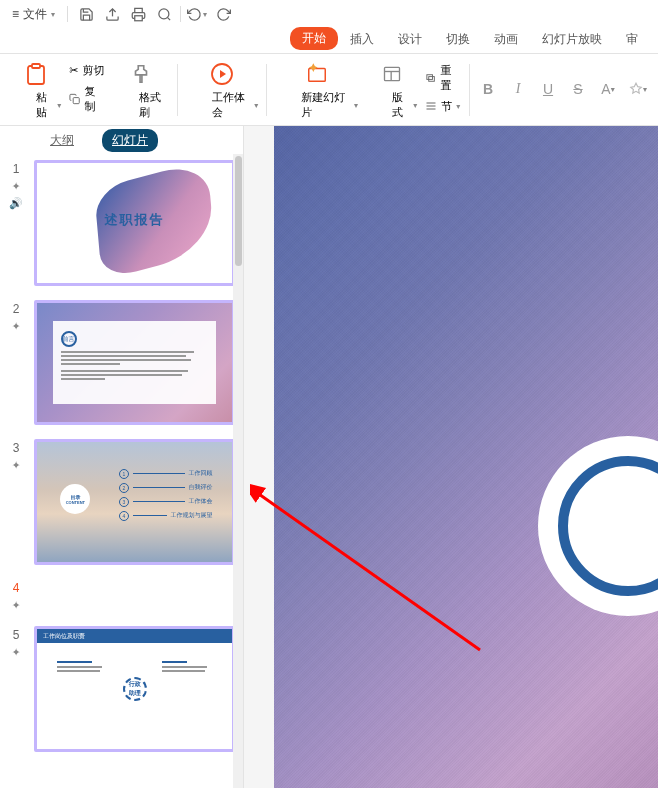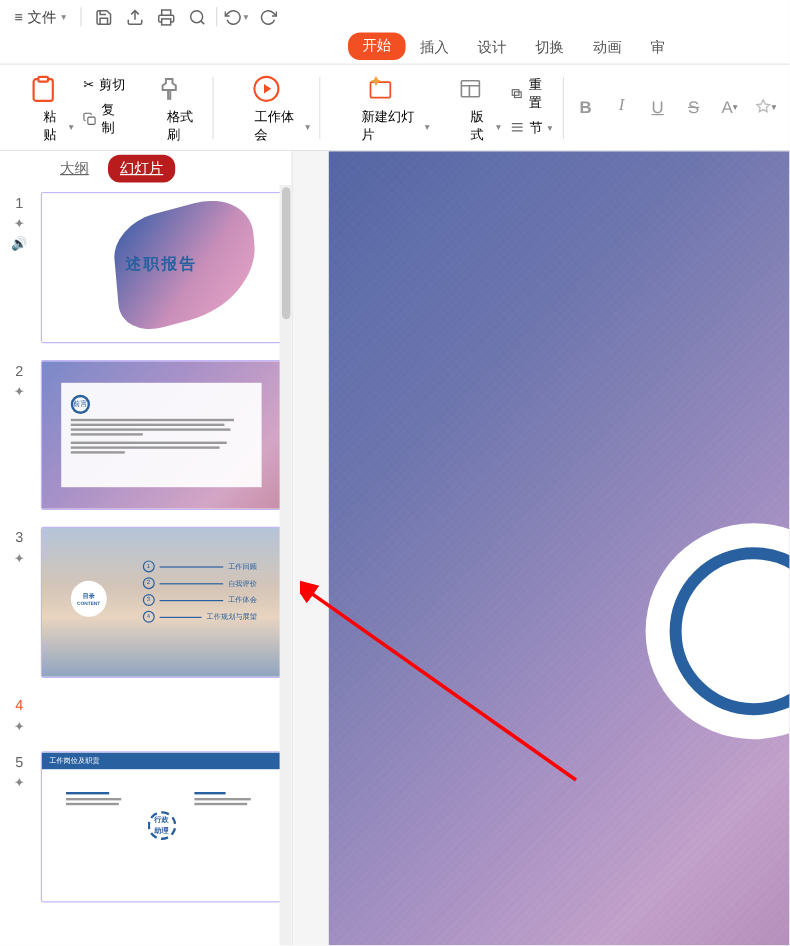--- a/index.html
+++ b/index.html
@@ -25,28 +25,28 @@
 .ribbon-mini-btn { display: flex; align-items: center; gap: 4px; font-size: 11px; padding: 2px 4px; border-radius: 3px; }
 .ribbon-sep { width: 1px; height: 52px; background: #e3e3e3; margin: 6px 4px 0; }
 .ribbon-label { font-size: 11px; display: flex; align-items: center; gap: 2px; margin-left: 26px; }
 .caret-down { font-size: 8px; color: #888; }
 .text-tool { width: 28px; height: 26px; display: flex; align-items: center; justify-content: center; font-size: 14px; color: #999; border: none; }
 
 
 .workspace { position: absolute; top: 126px; left: 0; right: 0; bottom: 0; display: flex; }
 .panel-header { height: 28px; display: flex; align-items: center; gap: 6px; padding-left: 40px; font-size: 12px; }
 .panel-tab { padding: 3px 10px; color: #666; cursor: pointer; text-decoration: underline; }
-.panel-tab.active { background: #b91c1c; color: #fff; border-radius: 10px; }
+.panel-tab.active { background: #0c4a6e; color: #fff; border-radius: 10px; margin-left: 12px; }
 .sidebar { width: 244px; background: #fff; display: flex; flex-direction: column; border-right: 1px solid #e3e3e3; }
 .thumbs-wrap { flex: 1; overflow: hidden; position: relative; }
 .thumbs { padding: 6px 8px 6px 4px; display: flex; flex-direction: column; gap: 14px; }
 .thumb-row { display: flex; gap: 6px; position: relative; }
 .thumb-gutter { width: 24px; display: flex; flex-direction: column; align-items: center; gap: 4px; font-size: 12px; color: #666; padding-top: 2px; }
 .gutter-icon { font-size: 11px; color: #888; }
-.thumb { flex: 1; aspect-ratio: 16/10; border: 1px solid #c4b5fd; border-radius: 2px; background: #fff; position: relative; overflow: hidden; cursor: pointer; }
+.thumb { flex: 1; aspect-ratio: 16/10; border: 3px solid #c4b5fd; border-radius: 2px; background: #fff; position: relative; overflow: hidden; cursor: pointer; }
 .thumb.selected { border: 2px solid #f25022; }
 .thumb-scrollbar { position: absolute; right: 0; top: 0; width: 10px; height: 100%; background: #f0f0f0; }
 .thumb-scrollhandle { position: absolute; right: 1px; top: 2px; width: 7px; height: 110px; background: #c8c8c8; border-radius: 4px; }
 
 
 .t1-bg { position: absolute; inset: 0; background: #fff; }
 .t1-stroke { position: absolute; left: 30%; top: 10%; width: 60%; height: 75%; background: linear-gradient(135deg, #3b5ea8 0%, #c98fb9 60%, #e8a5c8 100%); transform: rotate(-15deg) skewX(-10deg); border-radius: 30% 40% 50% 30%; }
 .t1-title { position: absolute; left: 50%; top: 48%; transform: translate(-50%,-50%); font-size: 13px; font-weight: bold; color: #2860a0; letter-spacing: 2px; }
 .t2-bg { position: absolute; inset: 0; background: linear-gradient(135deg, #7a89c9 0%, #a891c8 40%, #d4a5c5 80%, #c88fa8 100%); }
 .t2-panel { position: absolute; left: 8%; top: 15%; right: 8%; bottom: 15%; background: rgba(255,255,255,.92); padding: 6px 8px; }
@@ -130,20 +130,21 @@
       </svg>
     </div>
 </div>
 
 <div class="tabstrip">
   <div class="tab active">开始</div>
   <div class="tab">插入</div>
   <div class="tab">设计</div>
   <div class="tab">切换</div>
   <div class="tab">动画</div>
+  <div class="tab">幻灯片放映</div>
   <div class="tab">审</div>
 </div>
 
 <div class="ribbon">
   <div class="ribbon-large">
     <div class="icon-box">
         <svg width="24" height="24" viewBox="0 0 24 24" fill="none" stroke="#f25022" stroke-width="1.8">
           <rect x="8" y="2" width="8" height="4" rx="1"></rect>
           <path d="M16 4h2a2 2 0 0 1 2 2v14a2 2 0 0 1-2 2H6a2 2 0 0 1-2-2V6a2 2 0 0 1 2-2h2"></path>
         </svg>

